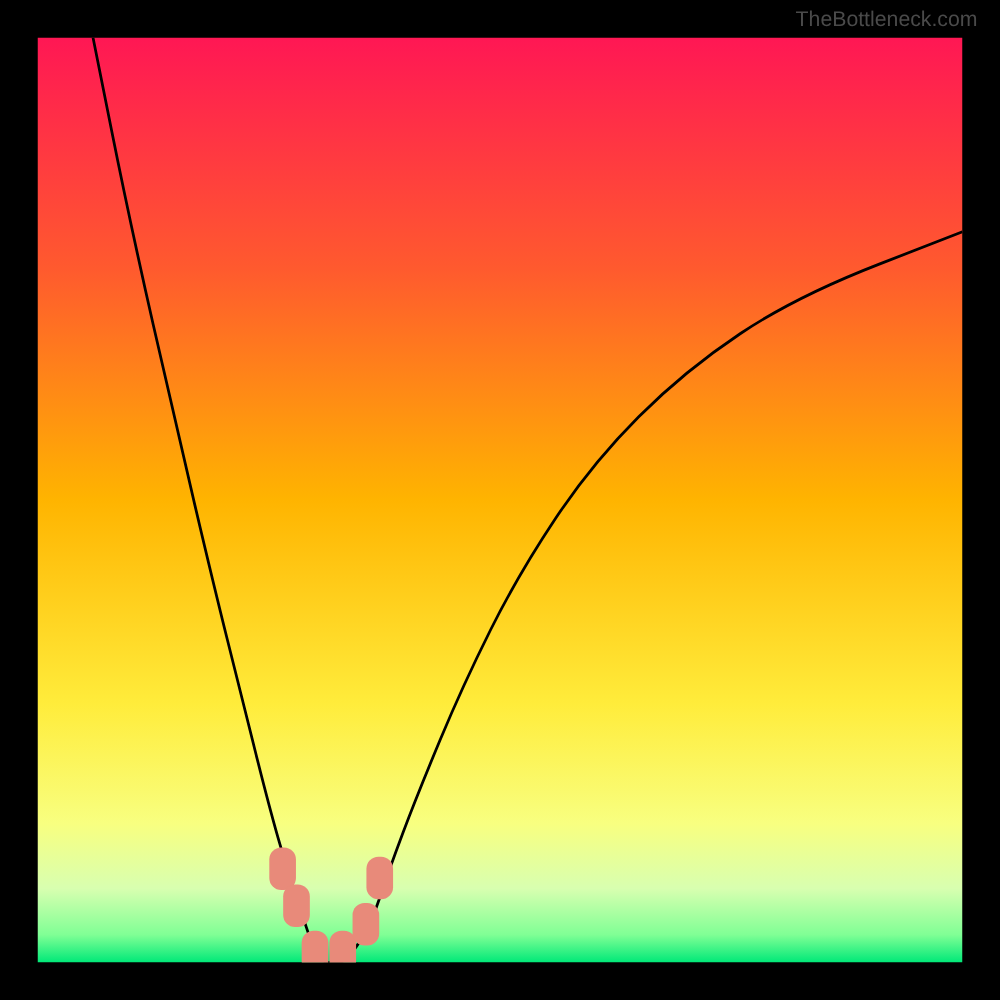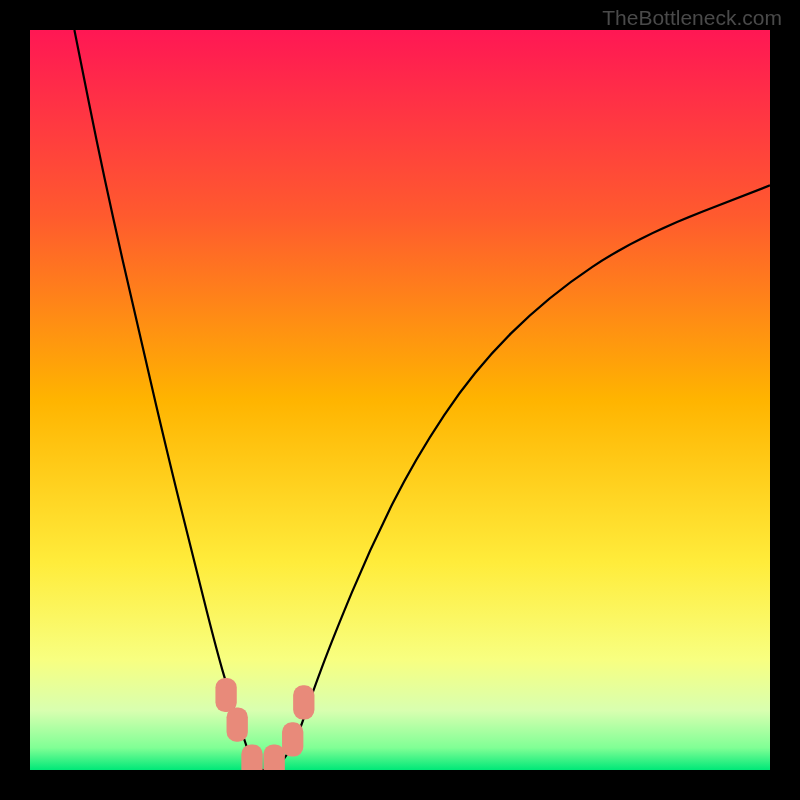--- a/index.html
+++ b/index.html
@@ -12,21 +12,21 @@
       height: 800px;
       background: #000;
       position: relative;
       font-family: Arial, sans-serif;
     }
     .watermark {
       position: absolute;
       top: 6px;
       right: 18px;
       color: #4a4a4a;
-      font-size: 21px;
+      font-size: 17px;
       font-weight: 500;
       z-index: 10;
     }
     .plot-area {
       position: absolute;
       top: 30px;
       left: 30px;
       width: 740px;
       height: 740px;
     }

